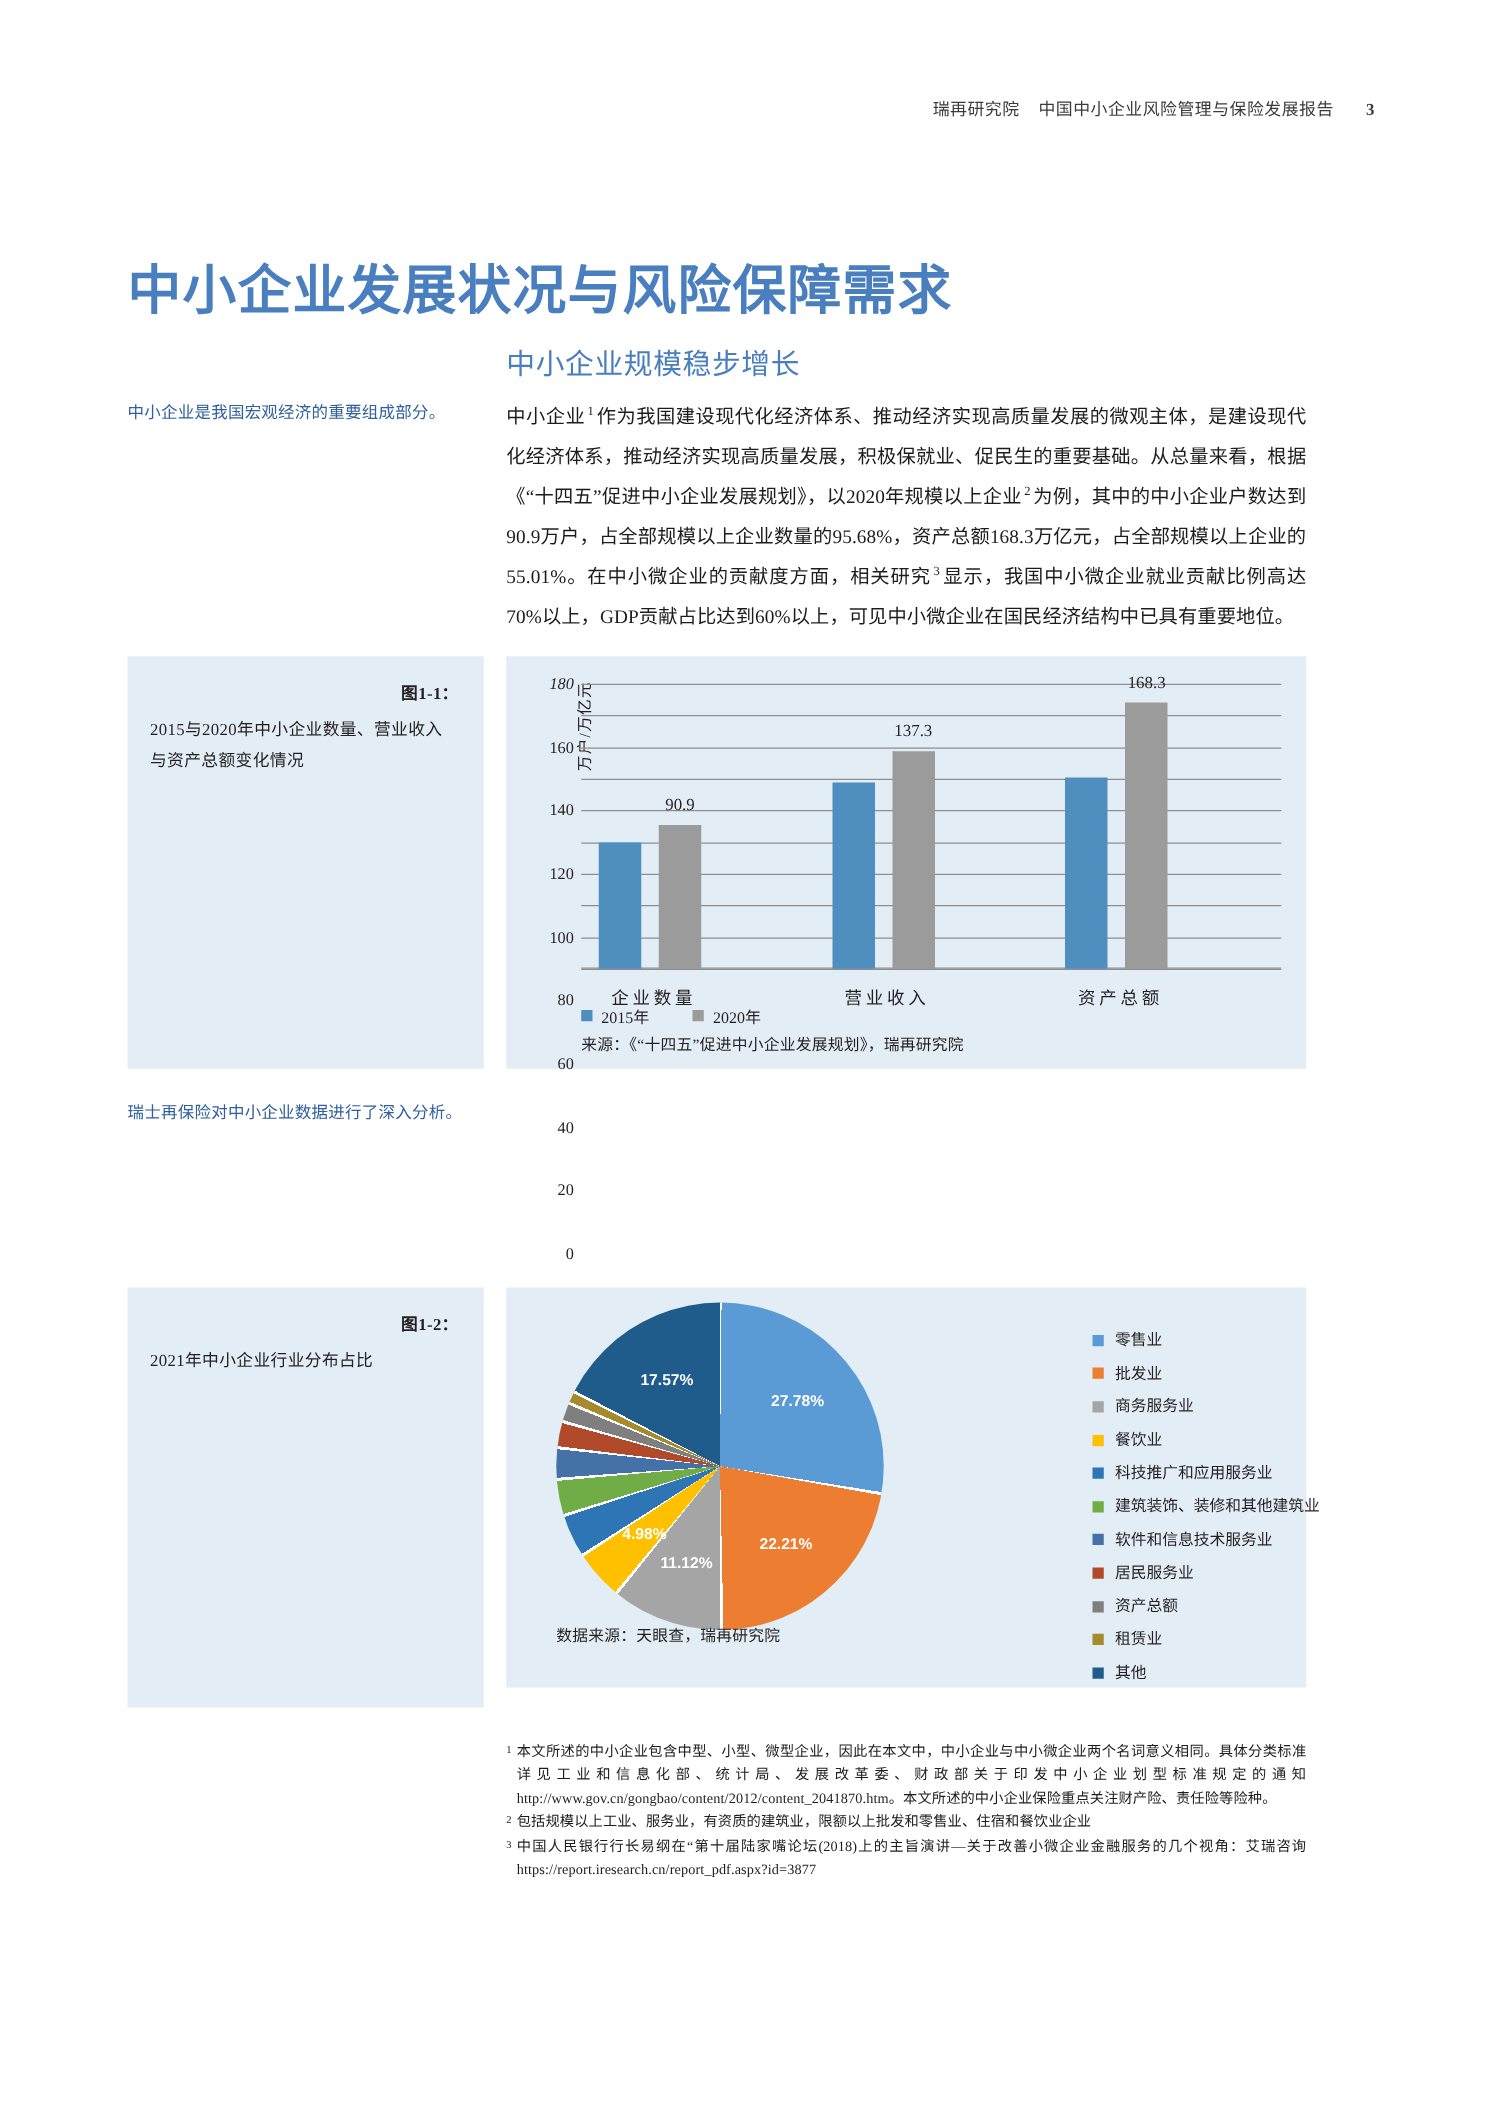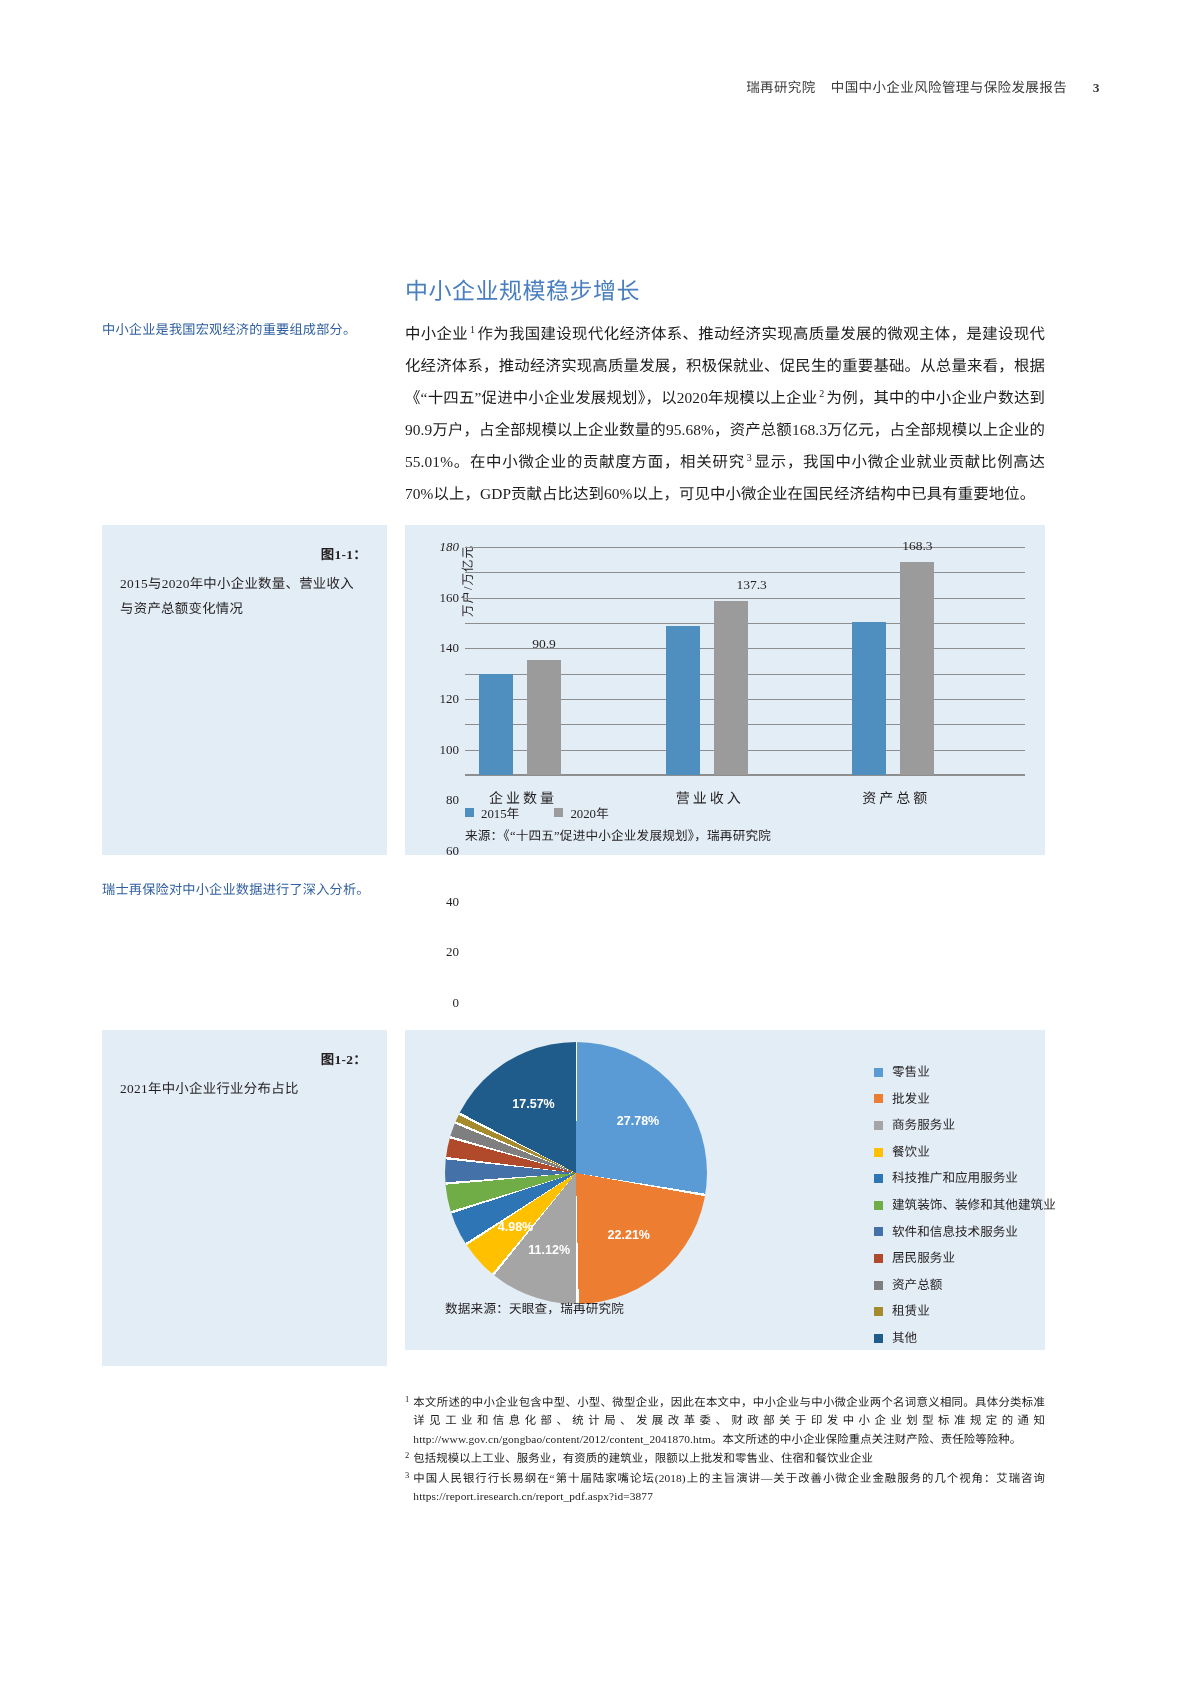--- a/index.html
+++ b/index.html
@@ -103,20 +103,21 @@
 
 <div class="page">
 
   <div class="runhead">
     <span>瑞再研究院</span>
     &nbsp;&nbsp;
     <span>中国中小企业风险管理与保险发展报告</span>
     <span class="pageno">3</span>
   </div>
 
+  <h1 class="doc-title">中小企业发展状况与风险保障需求</h1>
 
   <div class="section-head">中小企业规模稳步增长</div>
 
   <div class="col-left side-note" style="top:318px;">中小企业是我国宏观经济的重要组成部分。</div>
 
   <div class="col-right body-par" style="top:318px;">中小企业<sup>1</sup>作为我国建设现代化经济体系、推动经济实现高质量发展的微观主体，是建设现代化经济体系，推动经济实现高质量发展，积极保就业、促民生的重要基础。从总量来看，根据《“十四五”促进中小企业发展规划》，以2020年规模以上企业<sup>2</sup>为例，其中的中小企业户数达到90.9万户，占全部规模以上企业数量的95.68%，资产总额168.3万亿元，占全部规模以上企业的55.01%。在中小微企业的贡献度方面，相关研究<sup>3</sup>显示，我国中小微企业就业贡献比例高达70%以上，GDP贡献占比达到60%以上，可见中小微企业在国民经济结构中已具有重要地位。</div>
 
   <div class="col-left panel" style="top:525px;width:285px;height:330px;box-sizing:border-box;padding:18px 20px 0 18px;">
     <div class="fig-caplabel">图1-1：</div>
     <div class="fig-captext" style="margin-top:9px;">2015与2020年中小企业数量、营业收入与资产总额变化情况</div>
@@ -161,21 +162,21 @@
       <div id="bar-groups">
           <div class="group" style="left: 0px; width: 186.667px;">
             <div class="bar b15" style="height: 101.333px; background: rgb(79, 143, 192);"></div>
             <div class="bar b20" style="height: 115.14px; background: rgb(155, 155, 155);"></div>
             <div class="barval" style="bottom: 123.14px; left: 79px; transform: translateX(-50%);">90.9</div>
             <div class="xcat" style="left: 58px;">企业数量</div>
           </div>
           <div class="group" style="left: 186.667px; width: 186.667px;">
             <div class="bar b15" style="height: 149.467px; background: rgb(79, 143, 192);"></div>
             <div class="bar b20" style="height: 173.913px; background: rgb(155, 155, 155);"></div>
-            <div class="barval" style="bottom: 181.913px; left: 79px; transform: translateX(-50%); margin-left: 21px;">137.3</div>
+            <div class="barval" style="bottom: 181.913px; left: 79px; transform: translateX(-50%);">137.3</div>
             <div class="xcat" style="left: 58px;">营业收入</div>
           </div>
           <div class="group" style="left: 373.333px; width: 186.667px;">
             <div class="bar b15" style="height: 152.633px; background: rgb(79, 143, 192);"></div>
             <div class="bar b20" style="height: 213.18px; background: rgb(155, 155, 155);"></div>
             <div class="barval" style="bottom: 221.18px; left: 79px; transform: translateX(-50%);">168.3</div>
             <div class="xcat" style="left: 58px;">资产总额</div>
           </div>
         </div>
     </div>

